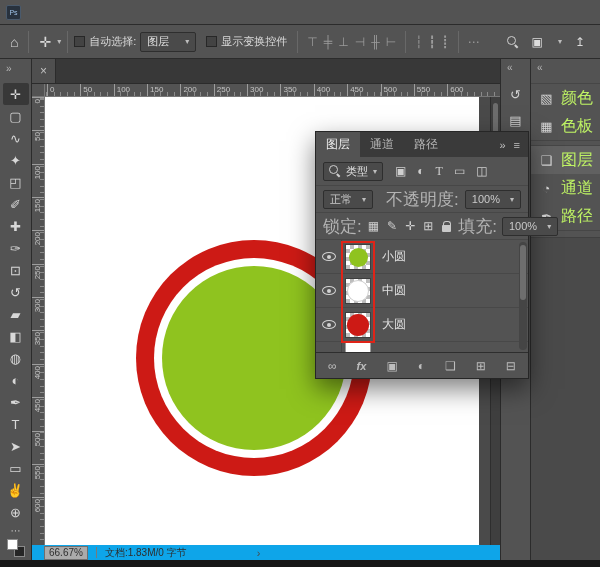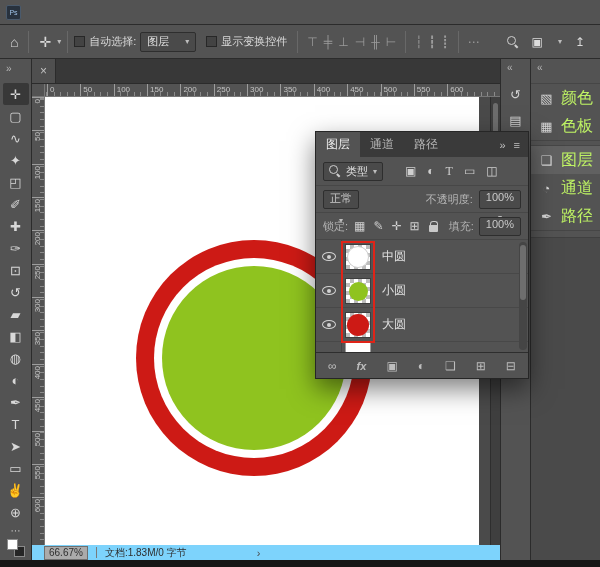--- a/index.html
+++ b/index.html
@@ -64,21 +64,21 @@
 
   #viewport { position:absolute; left:13px; top:38px; right:0; bottom:15px; background:#4a4a4a; overflow:hidden; }
   #canvas-white { position:absolute; left:0; top:0; width:434px; height:100%; background:#ffffff; }
   .circle { position:absolute; border-radius:50%; }
   #circle-big   { left:91px;  top:143px; width:236px; height:236px; }
   #circle-mid   { left:109px; top:161px; width:200px; height:200px; }
   #circle-small { left:117px; top:169px; width:184px; height:184px; }
   #vscroll { position:absolute; right:0; top:0; bottom:0; width:10px; background:#3f3f3f; border-left:1px solid #2e2e2e; }
   #vscroll-thumb { position:absolute; left:2px; right:2px; top:6px; height:170px; background:#6d6d6d; border-radius:4px; }
 
-  #status-bar { position:absolute; left:0; right:0; bottom:0; height:15px; background:#7dd3fc; color:#2e2e2e;
+  #status-bar { position:absolute; left:0; right:0; bottom:0; height:15px; background:#0ea5e9; color:#2e2e2e;
     display:flex; align-items:center; font-size:10px; padding-left:12px; }
   #zoom-box { background:#ababab; border:1px solid #6f6f6f; padding:0 4px; line-height:12px; }
   #status-divider { width:1px; height:11px; background:#7a7a7a; margin:0 8px; }
   #status-chevron { margin-left:70px; color:#4a4a4a; font-size:11px; }
 
   
   #bottom-edge { position:absolute; left:0; right:0; bottom:0; height:7px; background:#161616; z-index:40; }
 
   
   #right-dock { position:absolute; right:0; top:59px; width:100px; bottom:7px; display:flex; z-index:6; border-left:1px solid #2b2b2b; }
@@ -96,29 +96,29 @@
 
   
   #layers-panel { position:absolute; left:315px; top:131px; width:214px; height:248px; background:#535353;
     border:1px solid #262626; box-shadow:0 10px 24px rgba(0,0,0,.5); z-index:20; display:flex; flex-direction:column; }
   #panel-tabbar { height:25px; background:#3a3a3a; display:flex; align-items:stretch; flex:none; }
   .ptab { padding:0 10px; font-size:12px; color:#b5b5b5; display:flex; align-items:center; }
   .ptab.active { background:#535353; color:#ececec; }
   #panel-tab-icons { margin-left:auto; display:flex; align-items:center; gap:8px; padding-right:8px; color:#c0c0c0; font-size:11px; }
 
   .prow { display:flex; align-items:center; padding:0 7px; flex:none; border-bottom:1px solid #474747; }
-  #filter-row { height:29px; gap:16px;font-family:Liberation Serif, serif; }
+  #filter-row { height:29px; gap:6px;font-family:Liberation Serif, serif; }
   #type-select { display:flex; align-items:center; gap:5px; background:#4a4a4a; border:1px solid #2e2e2e;
     border-radius:2px; height:19px; padding:0 5px; font-size:11px; color:#e0e0e0; }
   .caret { font-size:8px; color:#bdbdbd; }
   .filter-icon { font-size:12px; color:#cfcfcf; padding:0 2px; }
   #blend-row { height:27px; gap:6px; }
   .mini-select { display:flex; align-items:center; gap:10px; background:#4a4a4a; border:1px solid #2e2e2e;
-    border-radius:2px; height:19px; padding:0 6px; font-size:11px; color:#c9c9c9;flex-direction:column; }
-  .plabel { font-size:11px; color:#b4b4b4; white-space:nowrap; }
+    border-radius:2px; height:19px; padding:0 6px; font-size:11px; color:#c9c9c9; }
+  .plabel { font-size:17px; color:#b4b4b4; white-space:nowrap; }
   #lock-row { height:27px; gap:5px; }
   .lock-icon { font-size:12px; color:#cfcfcf; padding:0 1px; }
   .padlock { position:relative; display:inline-block; width:9px; height:7px; background:#c9c9c9; border-radius:1px; margin:5px 2px 0; }
   .padlock::before { content:''; position:absolute; left:1px; top:-4px; width:6px; height:5px;
     border:1.5px solid #c9c9c9; border-bottom:none; border-radius:3px 3px 0 0; }
 
   #layers-list { position:relative; flex:1; overflow:hidden; background:#535353; }
   .layer-row { height:34px; display:flex; align-items:center; border-bottom:1px solid #484848; }
   .eye-cell { width:26px; height:100%; border-right:1px solid #454545; display:flex; align-items:center; justify-content:center; flex:none; }
   .eye { position:relative; width:14px; height:9px; border:1px solid #d2d2d2; border-radius:50%; }
@@ -445,32 +445,32 @@
     </span>
   </div>
 
   <div id="layers-list">
     <div id="layers-rows">
         <div class="layer-row">
           <div class="eye-cell">
             <span class="eye"></span>
           </div>
           <div class="thumb checker">
-            <span class="sh sh-white"></span>
-          </div>
-          <span class="layer-name">中圆</span>
+            <span class="sh sh-green"></span>
+          </div>
+          <span class="layer-name">小圆</span>
         </div>
         <div class="layer-row">
           <div class="eye-cell">
             <span class="eye"></span>
           </div>
           <div class="thumb checker">
-            <span class="sh sh-green"></span>
-          </div>
-          <span class="layer-name">小圆</span>
+            <span class="sh sh-white"></span>
+          </div>
+          <span class="layer-name">中圆</span>
         </div>
         <div class="layer-row">
           <div class="eye-cell">
             <span class="eye"></span>
           </div>
           <div class="thumb checker">
             <span class="sh sh-red"></span>
           </div>
           <span class="layer-name">大圆</span>
         </div>

